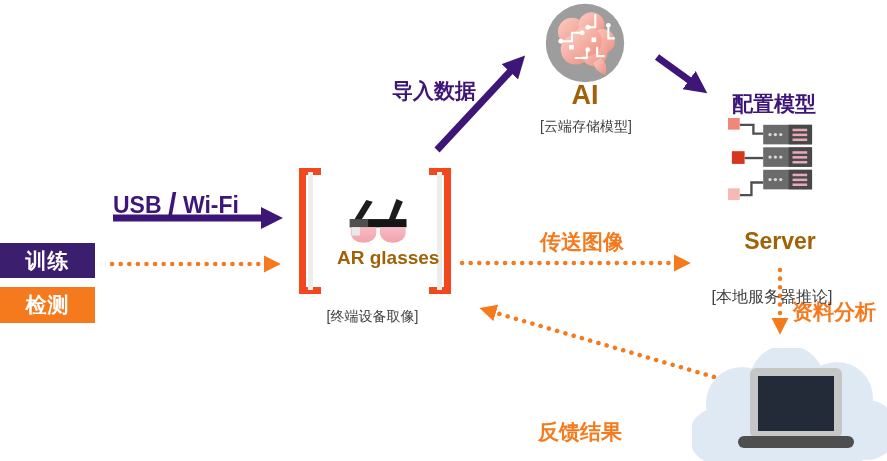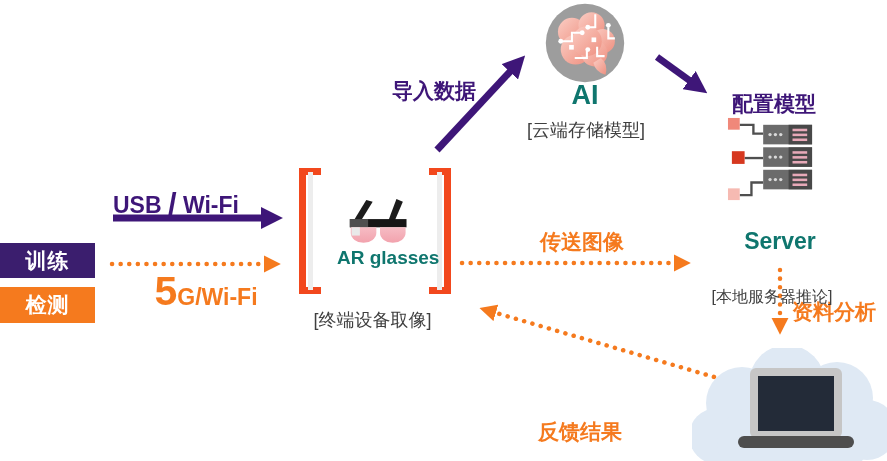--- a/index.html
+++ b/index.html
@@ -15,36 +15,36 @@
   .abs{position:absolute;}
   .overlay{position:absolute;left:0;top:0;pointer-events:none;}
 
   .badge{position:absolute;left:0;width:95px;color:#fff;font-weight:700;font-size:21px;
          display:flex;align-items:center;justify-content:center;letter-spacing:1px;margin-top:40px;}
   .badge-train{top:203px;height:35px;background:var(--purple-badge);}
   .badge-detect{top:247px;height:36px;background:var(--orange);}
 
   .lbl-purple{color:var(--purple);font-weight:700;font-size:21px;white-space:nowrap;}
   .lbl-orange{color:var(--orange);font-weight:700;font-size:21px;white-space:nowrap;}
-  .sub{color:var(--gray-text);font-size:18px;white-space:nowrap;text-align:center;}
+  .sub{color:var(--gray-text);font-size:14px;white-space:nowrap;text-align:center;}
 
   .usb-label{left:113px;top:192px;width:177px;text-align:left;font-size:23px;}
   .usb-label .slash{font-size:31px;font-weight:600;position:relative;top:2px;line-height:0;}
 
   .fiveg-label{left:136px;top:268px;width:140px;text-align:center;}
   .fiveg-label .big{font-size:41px;font-weight:700;}
   .fiveg-label .rest{font-size:23px;font-weight:700;}
 
   .import-label{left:392px;top:77px;text-align:center;}
   .config-label{left:732px;top:90px;}
   .send-label{left:540px;top:228px;}
   .analysis-label{left:792px;top:298px;}
   .feedback-label{left:538px;top:370px;margin-top:48px;}
 
-  .node-label{color:#0f766e;text-align:center;white-space:nowrap;}
+  .node-label{color:#a16207;text-align:center;white-space:nowrap;}
   .ai-label{left:543px;top:80px;width:84px;font-size:27px;font-weight:600;}
   .ai-sub{left:525px;top:118px;width:122px;}
   .server-label{left:738px;top:196px;width:84px;font-size:23px;font-weight:600;margin-top:32px;}
   .server-sub{left:697px;top:240px;width:150px;font-size:16px;margin-top:47px;}
   .ar-label{left:337px;top:247px;width:86px;font-size:19px;font-weight:800;}
   .ar-sub{left:305px;top:308px;width:135px;text-align:center;}
 
   .bracket{position:absolute;top:168px;width:22px;height:126px;border:0 solid var(--bracket);}
   .bracket-left{left:299px;border-left-width:7px;border-top-width:7px;border-bottom-width:7px;}
   .bracket-right{left:429px;border-right-width:7px;border-top-width:7px;border-bottom-width:7px;}
@@ -75,23 +75,20 @@
     <path d="M813,406 L486,310" stroke="#F57A1E" stroke-width="4.5" fill="none" stroke-dasharray="0.1 8.5" stroke-linecap="round" marker-end="url(#ah-o)"></path>
   </svg>
 
   <div class="badge badge-train">训练</div>
   <div class="badge badge-detect">检测</div>
 
   <div class="abs usb-label lbl-purple">
     <span>USB</span>
     <span class="slash">/</span>
     <span>Wi-Fi</span>
-  </div>
-  <div class="abs fiveg-label lbl-orange">
-    <span class="big">5</span><span class="rest">G/Wi-Fi</span>
   </div>
   <div class="abs import-label lbl-purple">导入数据</div>
   <div class="abs config-label lbl-purple">配置模型</div>
   <div class="abs send-label lbl-orange">传送图像</div>
   <div class="abs analysis-label lbl-orange">资料分析</div>
   <div class="abs feedback-label lbl-orange">反馈结果</div>
 
   <div class="bracket bracket-left"></div>
   <div class="bracket bracket-right"></div>
 

